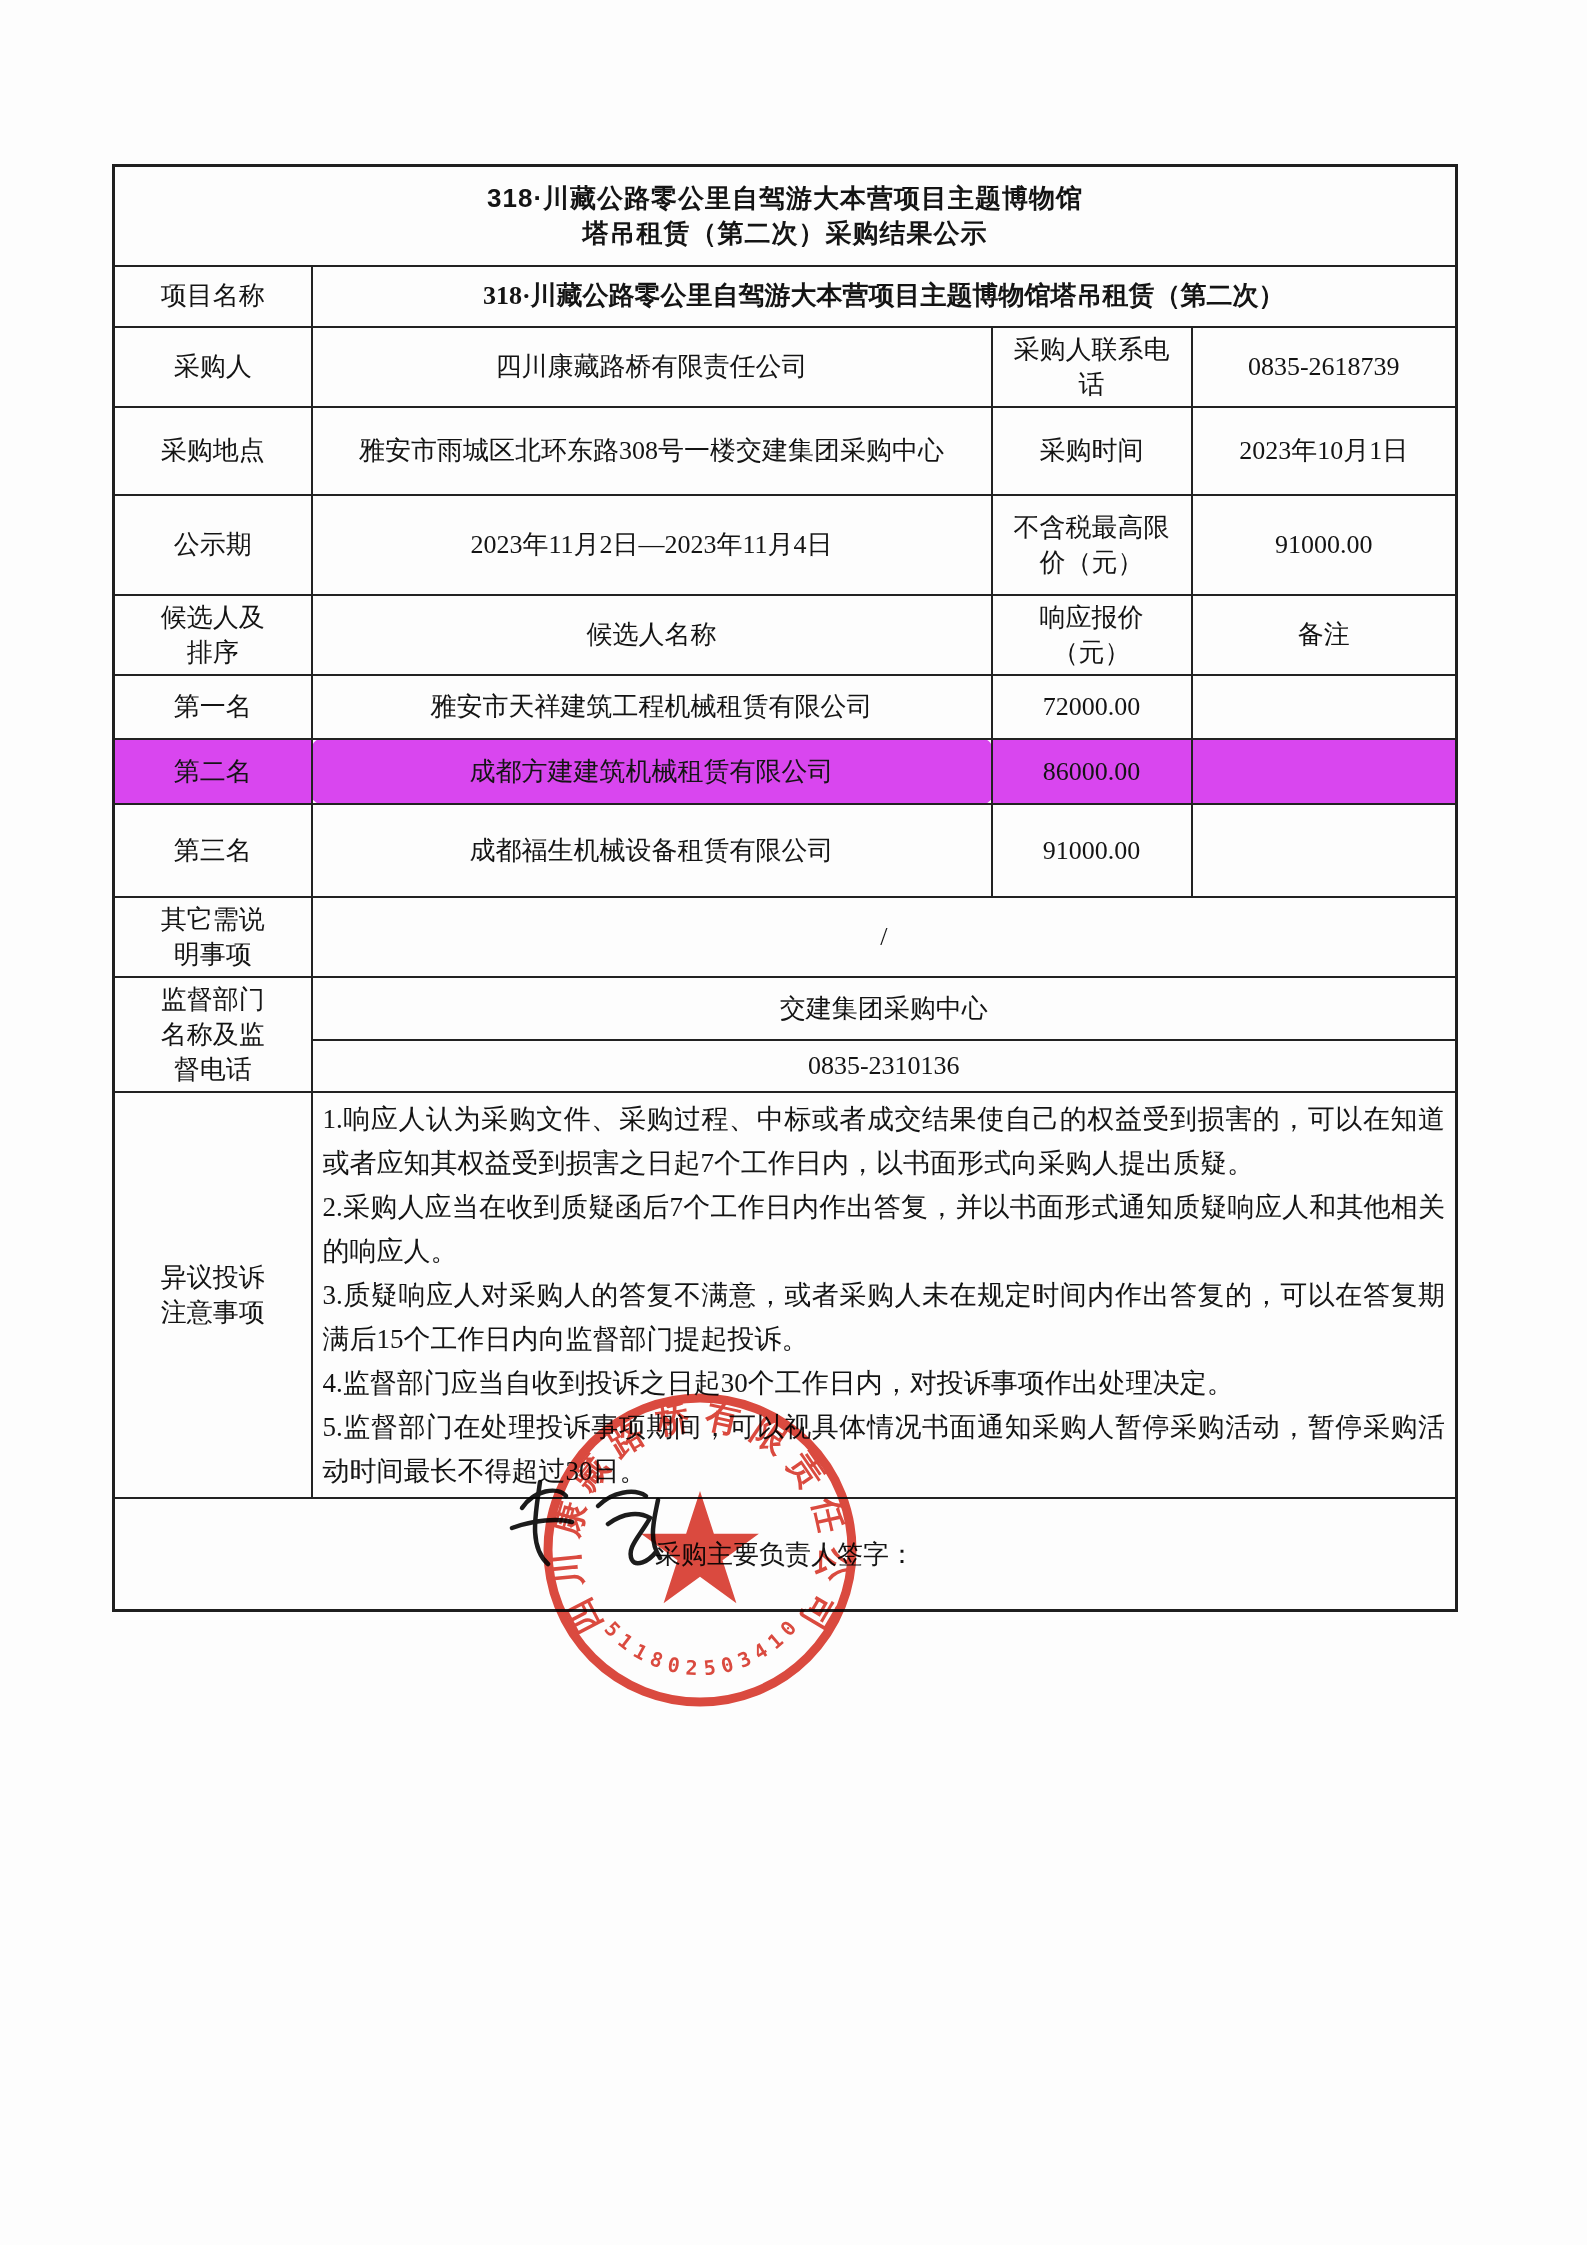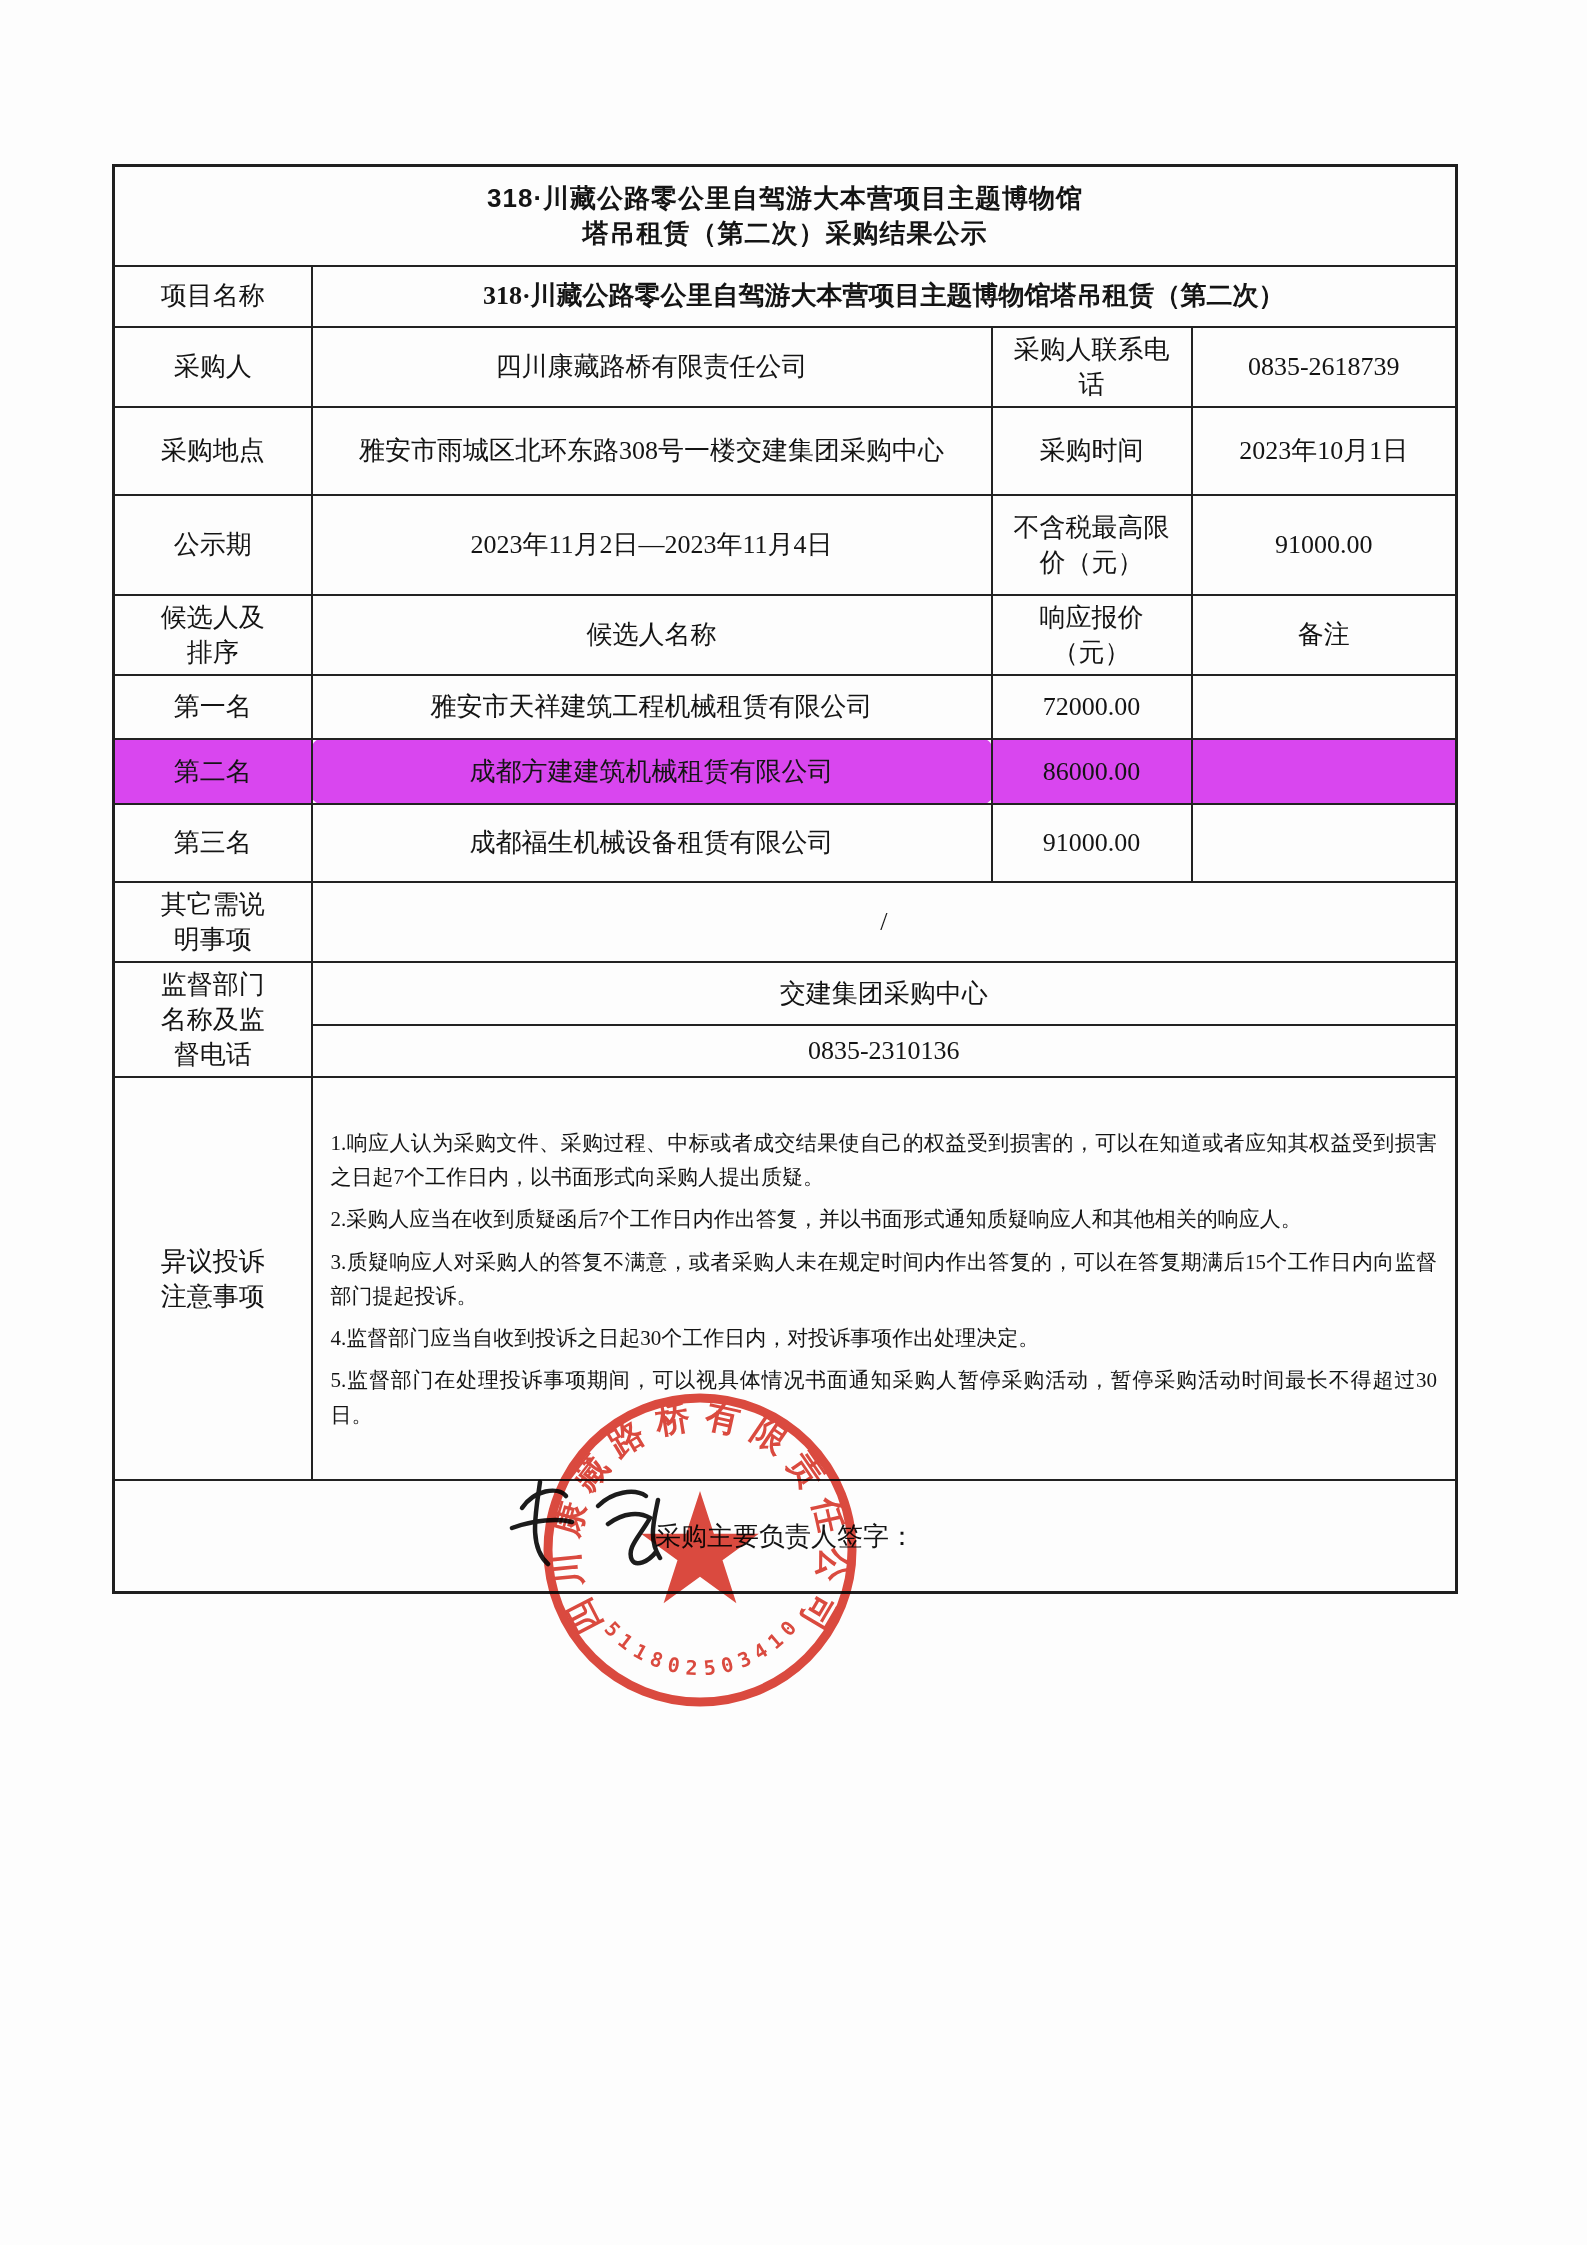--- a/index.html
+++ b/index.html
@@ -38,22 +38,22 @@
   .prewrap { white-space:pre-line; }
   .project-value { font-weight:600; }
   tr.shaded td { background:#d946ef; }
   .name-cell { font-weight:500;border-radius:9px; }
   .objection-cell {
     text-align:left;
     padding:34px 14px 8px 16px;
     vertical-align:top;
   }
   .objection-cell p {
-    margin:8px;
-    font-size:21px;
+    margin:0;
+    font-size:27px;
     line-height:1.63;
     text-align:justify;
   }
   .sig-cell {
     text-align:left;
     padding-left:46px;
     font-size:28px;
   }
   .slash-cell { font-size:30px; }
   .stamp {
@@ -132,21 +132,21 @@
       <td class="name-cell">雅安市天祥建筑工程机械租赁有限公司</td>
       <td>72000.00</td>
       <td></td>
     </tr>
     <tr style="height:65px" class="shaded">
       <td>第二名</td>
       <td class="name-cell">成都方建建筑机械租赁有限公司</td>
       <td>86000.00</td>
       <td></td>
     </tr>
-    <tr style="height:78px">
+    <tr style="height:93px">
       <td>第三名</td>
       <td class="name-cell">成都福生机械设备租赁有限公司</td>
       <td>91000.00</td>
       <td></td>
     </tr>
 
     <tr style="height:77px">
       <td class="prewrap">其它需说
 明事项</td>
       <td colspan="3" class="slash-cell">/</td>

